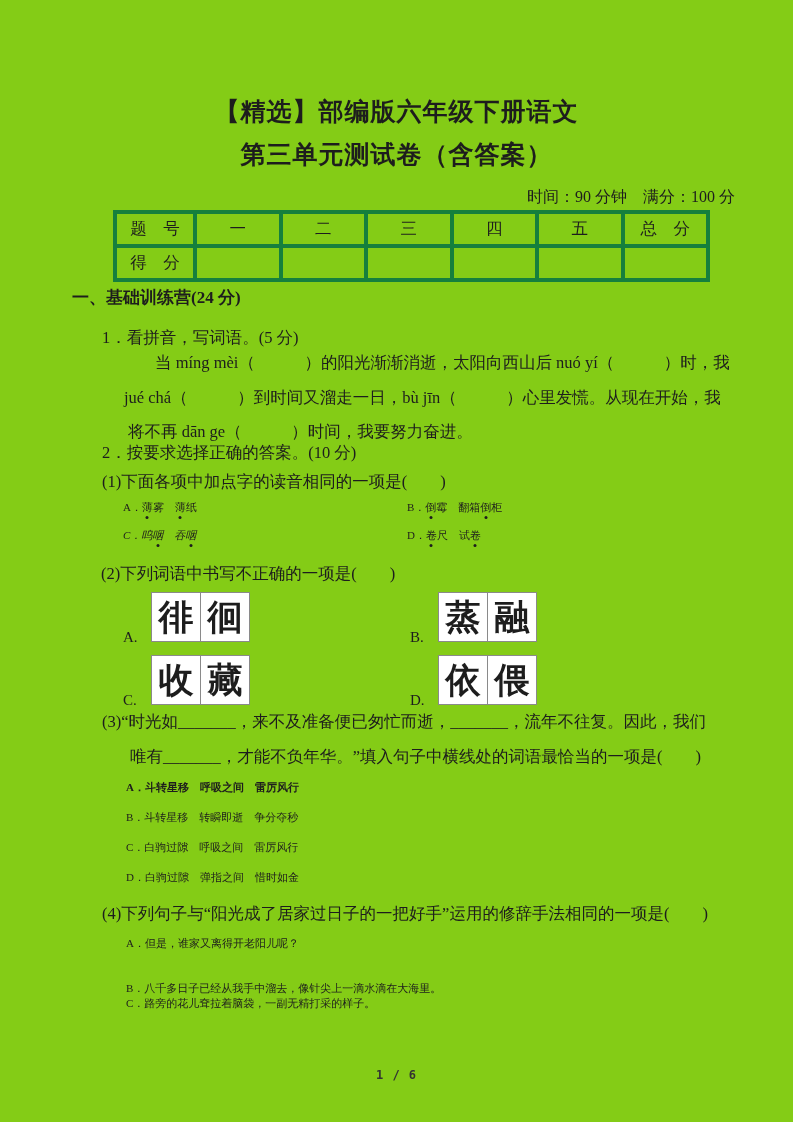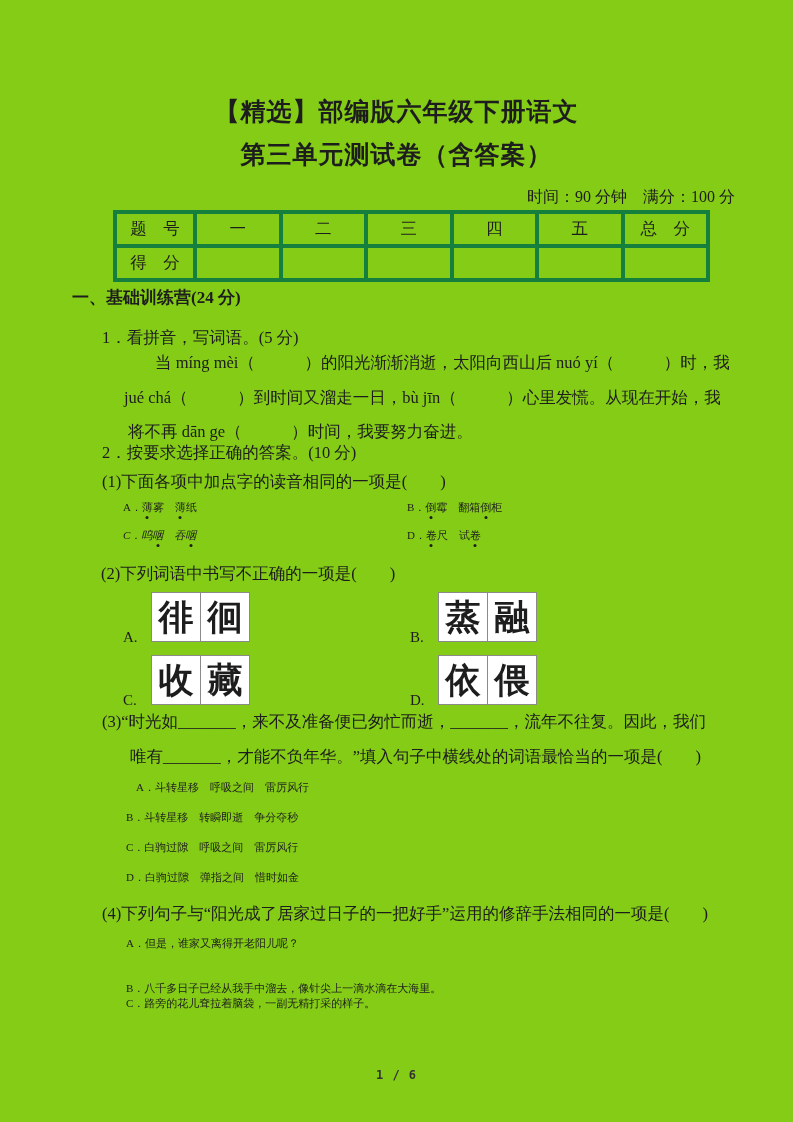--- a/index.html
+++ b/index.html
@@ -123,21 +123,21 @@
   <div class="abs box-label" style="top:691px;left:123px;">C.</div>
 
   <div class="charbox" style="top:655px;left:438px;">
     <div class="cell">依</div>
     <div class="cell">偎</div>
   </div>
   <div class="abs box-label" style="top:691px;left:410px;">D.</div>
 
   <div class="abs body-text" style="top:712px;left:102px;">(3)“时光如_______，来不及准备便已匆忙而逝，_______，流年不往复。因此，我们</div>
   <div class="abs body-text" style="top:747px;left:130px;">唯有_______，才能不负年华。”填入句子中横线处的词语最恰当的一项是(　　)</div>
-  <div class="abs opt-text" style="top:781px;left:136px;">A．斗转星移　呼吸之间　雷厉风行</div>
+  <div class="abs opt-text" style="top:781px;left:126px;font-weight:bold;">A．斗转星移　呼吸之间　雷厉风行</div>
   <div class="abs opt-text" style="top:811px;left:126px;">B．斗转星移　转瞬即逝　争分夺秒</div>
   <div class="abs opt-text" style="top:841px;left:126px;">C．白驹过隙　呼吸之间　雷厉风行</div>
   <div class="abs opt-text" style="top:871px;left:126px;">D．白驹过隙　弹指之间　惜时如金</div>
 
   <div class="abs body-text" style="top:904px;left:102px;">(4)下列句子与“阳光成了居家过日子的一把好手”运用的修辞手法相同的一项是(　　)</div>
   <div class="abs opt-text" style="top:937px;left:126px;">A．但是，谁家又离得开老阳儿呢？</div>
   <div class="abs opt-text" style="top:982px;left:126px;text-align:center;">B．八千多日子已经从我手中溜去，像针尖上一滴水滴在大海里。</div>
   <div class="abs opt-text" style="top:997px;left:126px;">C．路旁的花儿耷拉着脑袋，一副无精打采的样子。</div>
 
   <div class="abs pagenum" style="top:1040px;left:0;">1 / 6</div>

